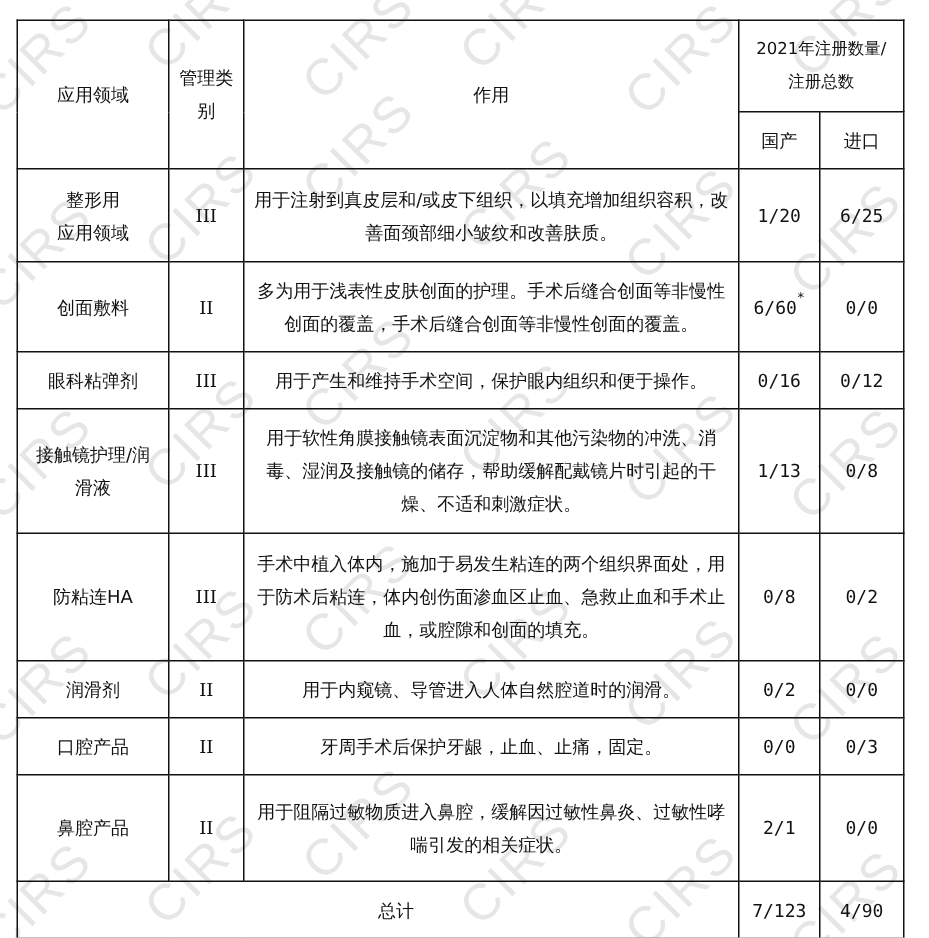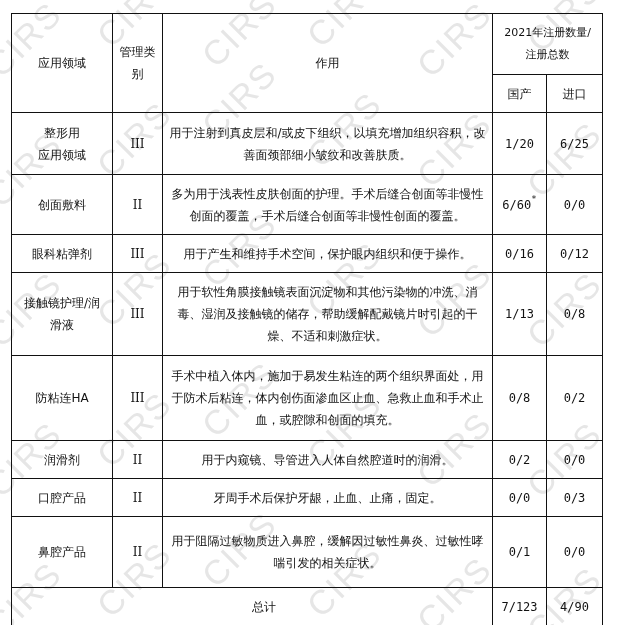--- a/index.html
+++ b/index.html
@@ -146,21 +146,21 @@
     <td class="c roman">II</td>
     <td class="desc">牙周手术后保护牙龈，止血、止痛，固定。</td>
     <td class="c num">0/0</td>
     <td class="c num">0/3</td>
   </tr>
 
   <tr style="height:71px">
     <td class="c">鼻腔产品</td>
     <td class="c roman">II</td>
     <td class="desc">用于阻隔过敏物质进入鼻腔，缓解因过敏性鼻炎、过敏性哮喘引发的相关症状。</td>
-    <td class="c num">0/1</td>
+    <td class="c num">2/1</td>
     <td class="c num">0/0</td>
   </tr>
 
   <tr style="height:38px">
     <td colspan="3" class="total-label">总计</td>
     <td class="c num">7/123</td>
     <td class="c num">4/90</td>
   </tr>
 </tbody>
   </table>

